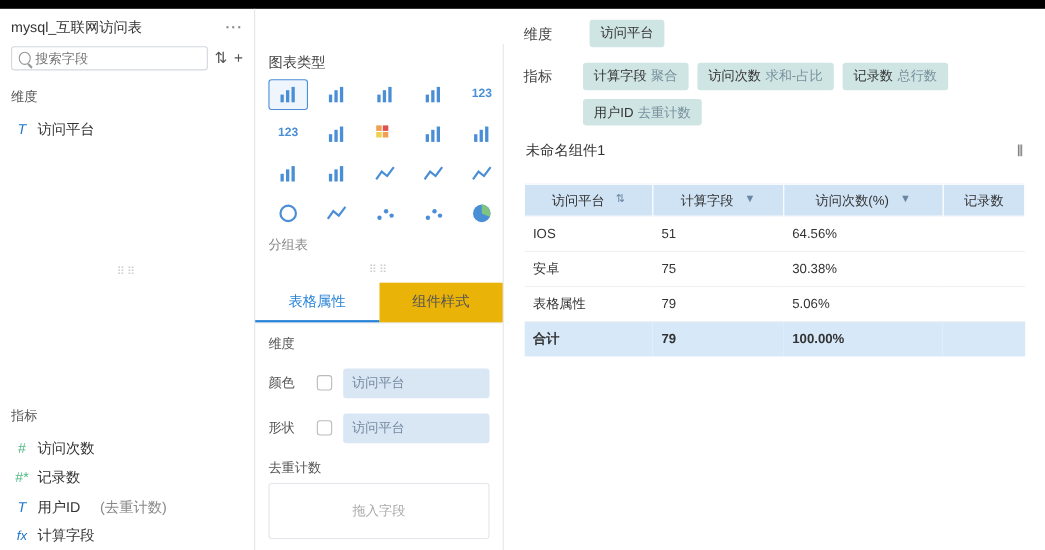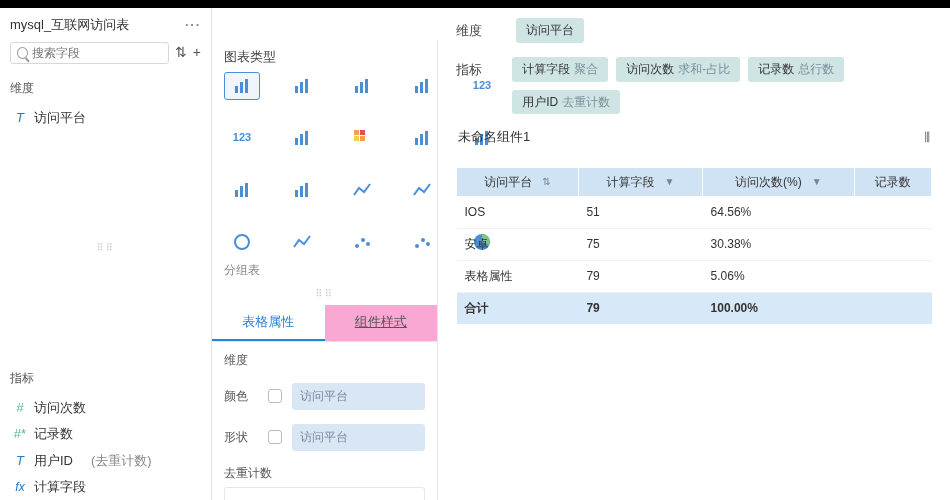--- a/index.html
+++ b/index.html
@@ -1,46 +1,46 @@
 <!DOCTYPE html>
 <html><head>
 <meta charset="utf-8">
 <style>
 * { box-sizing: border-box; margin: 0; padding: 0; }
 body { font: 12px/1.4 "PingFang SC","Microsoft YaHei",Arial,sans-serif; color: #333; background: #fff; width: 950px; height: 500px; overflow: hidden; }
 .top-black { height: 8px; background: #000; }
 .app { display: flex; height: 492px; }
-.col-left { width: 212px; border-right: 1px solid #e3e6ea; display: flex; flex-direction: column; padding: 6px 10px 0; }
+.col-left { width: 232px; border-right: 1px solid #e3e6ea; display: flex; flex-direction: column; padding: 6px 10px 0; }
 .src-header { display: flex; align-items: center; justify-content: space-between; font-size: 13px; margin: 2px 0 8px; }
 .src-title { flex: 1; font-size: 13px; }
 .src-menu { color: #888; font-weight: bold; letter-spacing: 1px; cursor: pointer; }
 .search-row { display: flex; align-items: center; gap: 6px; margin-bottom: 10px; }
 .search-box { flex: 1; display: flex; align-items: center; border: 1px solid #d3d8de; border-radius: 3px; padding: 3px 6px; background: #fff; }
 .search-box input { border: 0; outline: 0; width: 100%; font-size: 12px; background: transparent; }
 .mag { width: 12px; height: 12px; border: 1.5px solid #999; border-radius: 50%; position: relative; margin-right: 4px; }
 .mag:after { content: ''; position: absolute; width: 5px; height: 1.5px; background: #999; bottom: -2px; right: -3px; transform: rotate(45deg); }
 .sort-icn, .plus-icn { color: #555; font-size: 14px; cursor: pointer; }
 .sec-label { font-size: 12px; color: #555; margin: 6px 0 8px; }
 .field { display: flex; align-items: center; gap: 6px; padding: 4px 2px; font-size: 13px; }
 .field .fk { color: #2179c9; font-style: italic; width: 16px; text-align: center; }
 .field .hash { color: #5b8; width: 16px; text-align: center; }
 .field .fx { color: #2179c9; font-style: italic; width: 16px; text-align: center; font-size: 12px; }
 .flex-grow { flex: 1; display: flex; align-items: center; justify-content: center; color: #ccc; font-size: 10px; letter-spacing: 2px; }
 .col-mid { width: 226px; border-right: 1px solid #e3e6ea; display: flex; flex-direction: column; margin-top: 32px; }
 .mid-title { font-size: 13px; color: #444; padding: 8px 12px 6px; }
-.chart-grid { display: grid; grid-template-columns: repeat(5,36px); gap: 24px; padding: 0 12px 4px; }
+.chart-grid { display: grid; grid-template-columns: repeat(5,36px); gap: 8px; padding: 0 12px 4px; }
 .ct { width: 36px; height: 28px; display: flex; align-items: center; justify-content: center; border: 1px solid transparent; border-radius: 3px; cursor: pointer; font-size: 11px; color: #4a8fd6; font-weight: 700; }
 .ct.sel { border-color: #4a8fd6; background: #eef5fc; }
 .ct svg { width: 22px; height: 20px; }
 .grp-lbl { padding: 2px 12px 6px; font-size: 12px; color: #888; }
 .grip { text-align: center; color: #ccc; font-size: 10px; letter-spacing: 2px; padding: 2px 0; }
 .tabs { display: flex; border-bottom: 1px solid #e3e6ea; margin-top: 2px; }
 .tab { flex: 1; text-align: center; padding: 8px 0; font-size: 13px; cursor: pointer; }
 .tab.active { color: #2783d8; border-bottom: 2px solid #2783d8; }
-.tab.inactive { background: #f9a8d4; color: #555; text-decoration: underline; }
+.tab.inactive { background: #eab308; color: #555; }
 .prop-row { display: flex; align-items: center; padding: 10px 12px 4px; gap: 10px; }
 .prop-lbl { width: 34px; font-size: 12px; color: #555; }
 .paint { width: 14px; height: 14px; border: 1px solid #bbb; border-radius: 3px; cursor: pointer; }
 .pill { flex: 1; background: #d9e6f4; border-radius: 3px; padding: 5px 8px; font-size: 12px; color: #758aa0; }
 .filter-title { font-size: 12px; padding: 10px 12px 6px; color: #555; }
 .drag-zone { margin: 0 12px; border: 1px solid #e3e6ea; border-radius: 3px; text-align: center; color: #aaa; font-size: 12px; padding: 16px 0; }
 .col-right { flex: 1; padding: 10px 18px 0; overflow: hidden; }
 .cfg-row { display: flex; align-items: flex-start; margin-bottom: 14px; }
 .cfg-label { width: 60px; font-size: 13px; color: #444; padding-top: 4px; }
 .chips { display: flex; flex-wrap: wrap; gap: 8px; }

